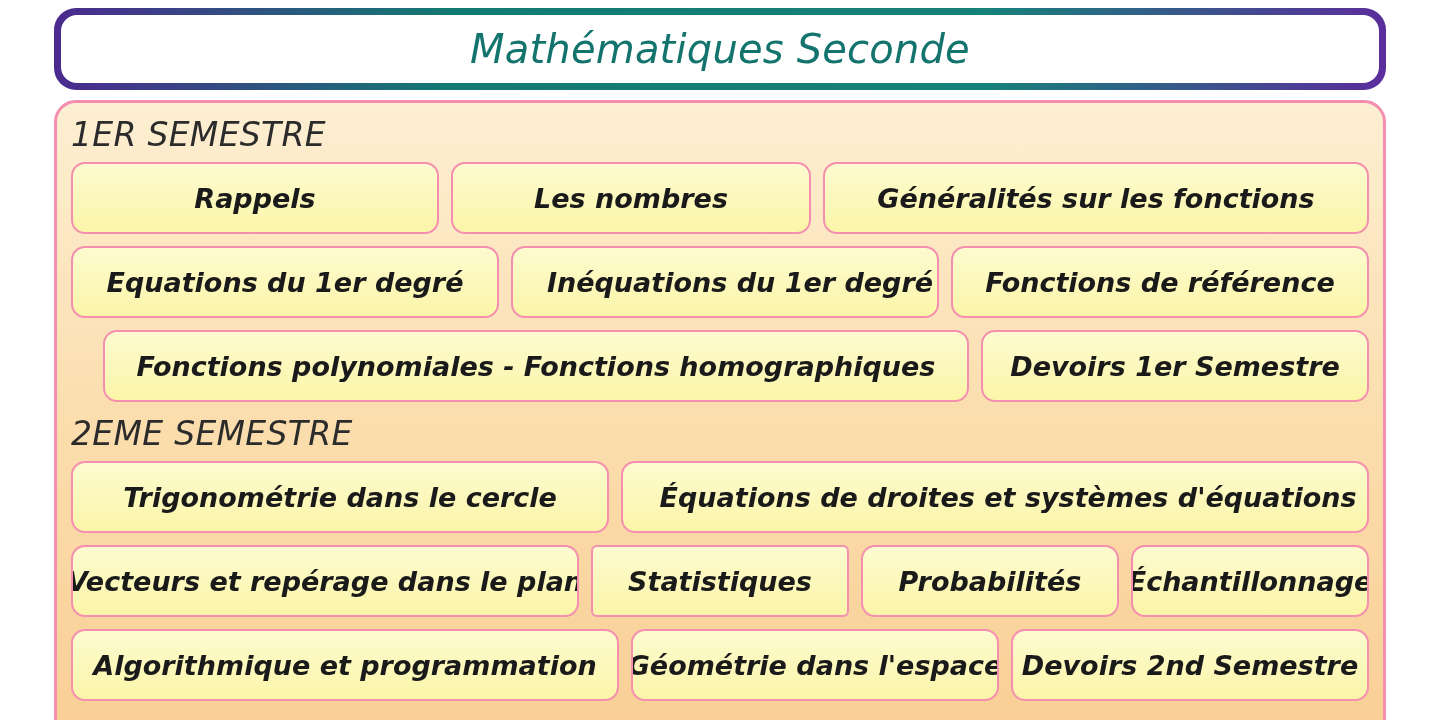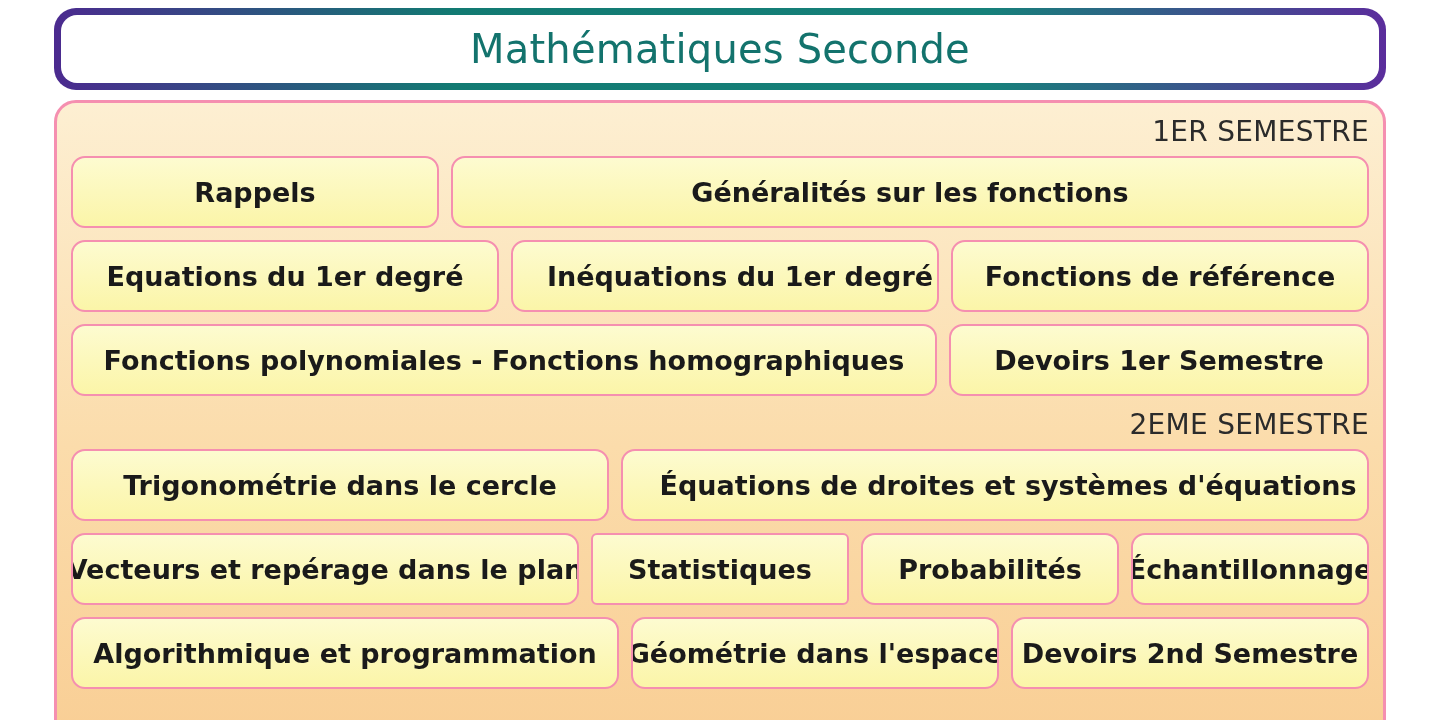--- a/index.html
+++ b/index.html
@@ -10,20 +10,21 @@
     background: #ffffff;
     font-family: "DejaVu Sans", sans-serif;
     overflow: hidden;
   }
 
   #root {
     position: relative;
     width: 1440px;
     height: 720px;
     box-sizing: border-box;
+    font-style: italic;
   }
 
   
   .title-outer {
     position: absolute;
     left: 54px;
     top: 8px;
     width: 1332px;
     height: 82px;
     box-sizing: border-box;
@@ -60,22 +61,22 @@
     box-sizing: border-box;
     border: 3px solid #f58fb0;
     border-top-left-radius: 22px;
     border-top-right-radius: 22px;
     background: linear-gradient(180deg, #fdefd2 0%, #fbdcab 55%, #f9cf96 100%);
     padding: 6px 14px 0 14px;
     overflow: hidden;
   }
 
   .semester-title {
-    text-align: right;
-    font-size: 28px;
+    text-align: left;
+    font-size: 33px;
     color: #2b2b2b;
     font-weight: 400;
     font-family: "DejaVu Sans", sans-serif;
     margin: 6px 0 8px 0;
     letter-spacing: 0.3px;
   }
 
   .row {
     display: flex;
     gap: 12px;
@@ -105,21 +106,21 @@
   .w-rappels { flex: 0 0 368px; }
   .w-nombres { flex: 0 0 360px; }
   .w-general { flex: 1 1 auto; border-radius: 14px; }
 
   
   .w-eq1 { flex: 0 0 428px; }
   .w-ineq { flex: 0 0 428px; padding-left: 40px; }
   .w-fref { flex: 1 1 auto; }
 
   
-  .w-poly { flex: 0 0 866px; }
+  .w-poly { flex: 0 0 866px; margin-left: 32px; }
   .w-dev1 { flex: 1 1 auto; }
 
   
   .w-trigo { flex: 0 0 538px; }
   .w-droites { flex: 1 1 auto; padding-left: 36px; }
 
   
   .w-vect { flex: 0 0 508px; }
   .w-stat { flex: 0 0 258px; border-radius: 6px; }
   .w-prob { flex: 0 0 258px; }
@@ -140,20 +141,21 @@
       <div class="title-text">Mathématiques Seconde</div>
     </div>
   </div>
 
   <div class="body-panel">
 
     <div class="semester-title">1ER SEMESTRE</div>
 
     <div class="row">
       <div class="node w-rappels">Rappels</div>
+      <div class="node w-nombres">Les nombres</div>
       <div class="node w-general">Généralités sur les fonctions</div>
     </div>
 
     <div class="row">
       <div class="node w-eq1">Equations du 1er degré</div>
       <div class="node w-ineq">Inéquations du 1er degré</div>
       <div class="node w-fref">Fonctions de référence</div>
     </div>
 
     <div class="row">

